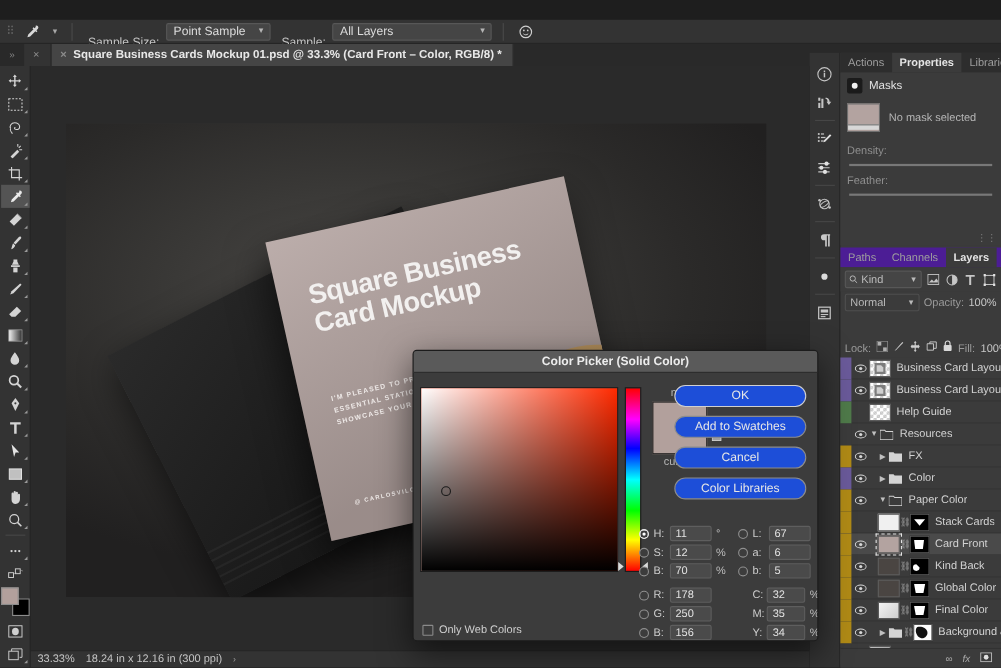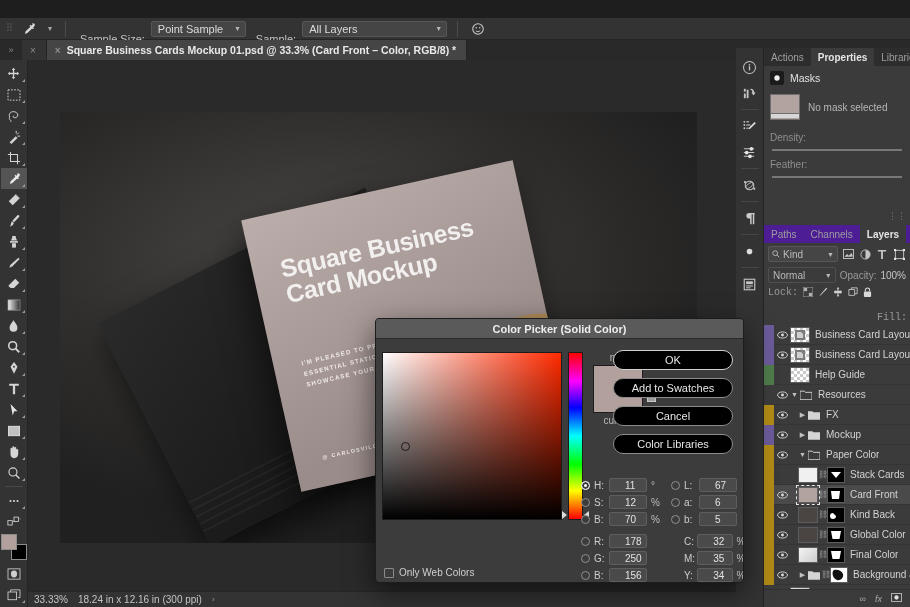--- a/index.html
+++ b/index.html
@@ -212,21 +212,21 @@
   .blendrow { display: flex; align-items: center; gap: 4px; padding: 2px 4px; }
   .blend-box {
     width: 74px; height: 16px; background: #3b3b3b; border: 1px solid #4f4f4f; border-radius: 2px;
     display: flex; align-items: center; justify-content: space-between;
     padding: 0 3px 0 4px; font-size: 10px; color: #b9b9b9;
   }
   .blend-box .cv { font-size: 7px; }
   .op-label { font-size: 10px; color: #9a9a9a; }
   .op-val { font-size: 10px; color: #c6c6c6; }
 
-  .lockrow { display: flex; align-items: flex-start; gap: 5px; padding: 2px 4px; font-size: 10px; color: #9a9a9a; font-family: Liberation Mono, monospace; }
+  .lockrow { display: flex; align-items: flex-end; gap: 5px; padding: 2px 4px; font-size: 10px; color: #9a9a9a; }
 
   .layer-list { background: #3b3b3b; }
   .layer {
     display: flex; align-items: center; height: 20px; position: relative;
     border-bottom: 1px solid #343434;
   }
   .layer.sel { background: #4a4a4a; }
   .cstrip { width: 10px; height: 20px; flex: 0 0 10px; }
   .eye { width: 16px; flex: 0 0 16px; display: flex; align-items: center; justify-content: center; }
   .lthumb { width: 20px; height: 16px; flex: 0 0 20px; border: 1px solid #5c5c5c; }
@@ -291,42 +291,42 @@
   .hue-arrow-r { left: 208px; border-right: 5px solid #dcdcdc; }
 
   .swatch-wrap { position: absolute; left: 215px; top: 13px; width: 56px; }
   .sw-label { text-align: center; font-size: 10px; color: #b8b8b8; }
   .sw-new { width: 50px; height: 48px; background: #b3a3a0; border: 1px solid #1c1c1c; margin: 2px 0 0 2px; }
   .cube-icons { position: absolute; left: 56px; top: 26px; }
   .cube-icons div { margin-bottom: 2px; }
 
   .dlg-buttons { position: absolute; right: 10px; top: 11px; width: 120px; }
   .dbtn {
-    height: 20px; border: 1px solid #8c8c8c; border-radius: 10px; background: #000000;
+    height: 20px; border: 1px solid #8c8c8c; border-radius: 10px; background: #1d4ed8;
     display: flex; align-items: center; justify-content: center;
     font-size: 11px; color: #e6e6e6; margin-bottom: 8px;
   }
   .dbtn.primary { border-color: #d0d0d0; border-width: 1.5px; }
 
   .webcolors {
     position: absolute; left: 8px; top: 228px; display: flex; align-items: center; gap: 5px;
     font-size: 10px; color: #cfcfcf;
   }
   .chk { width: 10px; height: 10px; border: 1px solid #8a8a8a; background: #3c3c3c; border-radius: 1px; }
 
   .fields { position: absolute; left: 205px; top: 138px; width: 160px; }
   .frow { display: flex; align-items: center; height: 16px; margin-bottom: 1px; }
   .frow.gap { margin-top: 6px; }
   .radio { width: 9px; height: 9px; border-radius: 50%; border: 1px solid #8f8f8f; background: #3c3c3c;
     flex: 0 0 9px; margin-right: 4px; }
   .radio.on { background: #fff; box-shadow: inset 0 0 0 2px #3c3c3c, inset 0 0 0 3px #fff; border-color:#e8e8e8;}
   .flab { width: 15px; font-size: 10px; color: #cdcdcd; }
   .finput {
     width: 38px; height: 14px; background: #4a4a4a; border: 1px solid #5e5e5e; border-radius: 2px;
-    font-size: 10px; color: #e2e2e2; display: flex; align-items: center; padding-left: 15px;
+    font-size: 10px; color: #e2e2e2; display: flex; align-items: center; padding-left: 4px;
   }
   .funit { font-size: 10px; color: #bdbdbd; margin-left: 4px; width: 12px; }
   .col-left { position: absolute; left: 0; top: 0; width: 86px; }
   .col-right { position: absolute; left: 90px; top: 0; width: 76px; }
 </style>
 </head>
 <body>
 
 <div class="app">
 
@@ -894,21 +894,21 @@
               <circle cx="6" cy="4" r="1.6" fill="#d8d8d8"></circle>
             </svg>
         </div>
         <div class="indent"></div>
         <div class="tri">▶</div>
         <div class="folder">
           <svg width="12" height="10" viewBox="0 0 14 11">
               <path d="M0 1h5l1.2 1.4H14V11H0z" fill="#d4d4d4"></path>
             </svg>
         </div>
-        <div class="lname">Mockup</div>
+        <div class="lname">Color</div>
       </div>
 
       <div class="layer">
         <div class="cstrip" style="background:#b08a16"></div>
         <div class="eye">
           <svg width="11" height="8" viewBox="0 0 12 8">
               <ellipse cx="6" cy="4" rx="5.4" ry="3.4" fill="none" stroke="#d8d8d8"></ellipse>
               <circle cx="6" cy="4" r="1.6" fill="#d8d8d8"></circle>
             </svg>
         </div>

